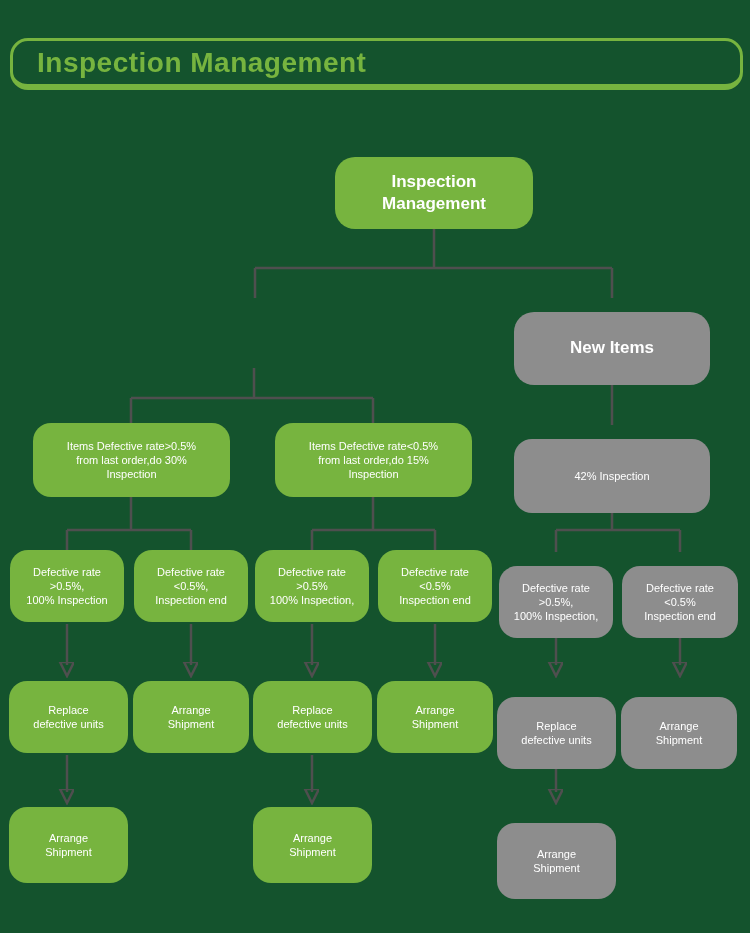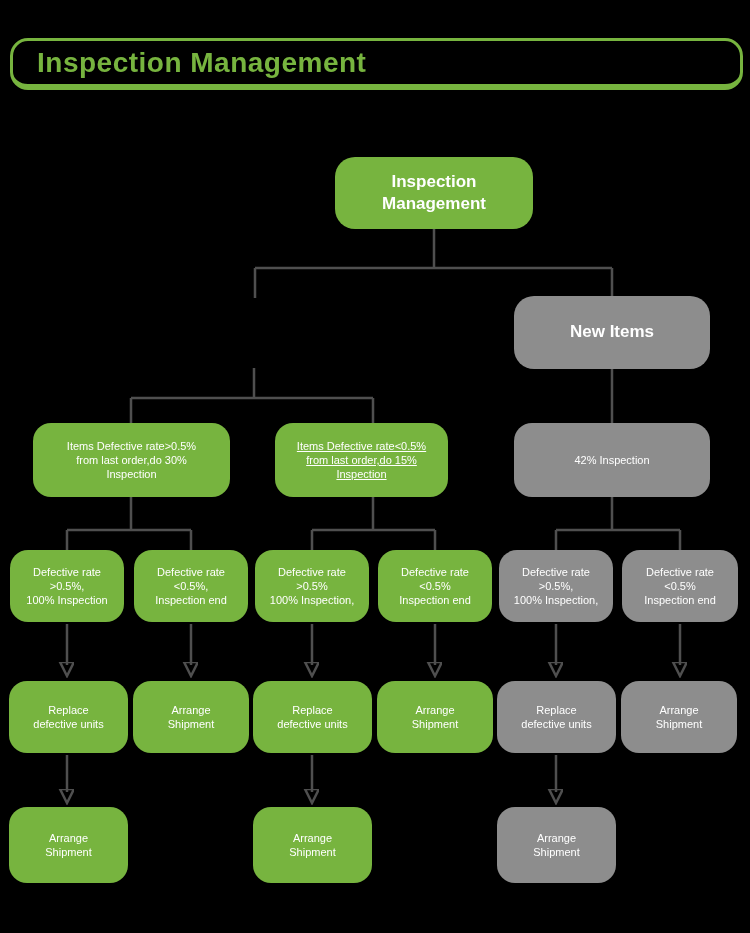--- a/index.html
+++ b/index.html
@@ -1,17 +1,17 @@
 <!DOCTYPE html>
 <html style="--green: #77b43f; --gray: #8d8d8d; --connector: #4f4f4f; --node_text: #ffffff;"><head>
 <meta charset="utf-8">
 <style>
   html,body{margin:0;padding:0;background:#ffffff;}
   .canvas{
-    position:relative;width:750px;height:933px;background:#000000;overflow:hidden;
+    position:relative;width:750px;height:933px;background:#14532d;overflow:hidden;
     font-family:"Liberation Sans",sans-serif;
   }
   .page-header{
     position:absolute;left:10px;top:38px;width:727px;height:43px;
     border-style:solid;border-color:var(--green);
     border-width:3px 3px 6px 3px;border-radius:18px;
     display:flex;align-items:center;
   }
   .page-header .title{
     color:var(--green);font-size:28px;font-weight:bold;padding-left:24px;
@@ -21,21 +21,21 @@
   svg.connectors path, svg.connectors line{
     stroke:var(--connector);stroke-width:2.5;fill:none;
   }
   .arrow-head{fill:var(--connector);stroke:none;}
   .node{
     position:absolute;display:flex;align-items:center;justify-content:center;
     text-align:center;color:var(--node_text);border-radius:18px;
     white-space:pre-line;box-sizing:border-box;padding:7px;
   }
   .green{background:var(--green);}
-  .gray{background:var(--gray);}
+  .gray{background:var(--gray);margin-top:16px;}
   .lvl-top{font-size:17px;font-weight:bold;border-radius:20px;line-height:1.3;}
   .lvl-mid{font-size:11px;line-height:1.3;}
 </style>
 </head>
 <body>
 
 <div class="canvas">
 
   <div class="page-header">
     <span class="title">Inspection Management</span>
@@ -71,21 +71,21 @@
   </svg>
 
   <div class="node green lvl-top" style="left:335px;top:157px;width:198px;height:72px;">Inspection
 Management</div>
 
   <div class="node gray lvl-top" style="left:514px;top:296px;width:196px;height:73px;">New Items</div>
 
   <div class="node green lvl-mid" style="left:33px;top:423px;width:197px;height:74px;">Items Defective rate&gt;0.5%
 from last order,do 30%
 Inspection</div>
-  <div class="node green lvl-mid" style="left:275px;top:423px;width:173px;height:74px;text-decoration:underline;">Items Defective rate&lt;0.5%
+  <div class="node green lvl-mid" style="left:275px;top:423px;width:197px;height:74px;">Items Defective rate&lt;0.5%
 from last order,do 15%
 Inspection</div>
   <div class="node gray lvl-mid" style="left:514px;top:423px;width:196px;height:74px;">42% Inspection</div>
 
   <div class="node green lvl-mid" style="left:10px;top:550px;width:114px;height:72px;">Defective rate
 &gt;0.5%,
 100% Inspection</div>
   <div class="node green lvl-mid" style="left:134px;top:550px;width:114px;height:72px;">Defective rate
 &lt;0.5%,
 Inspection end</div>

